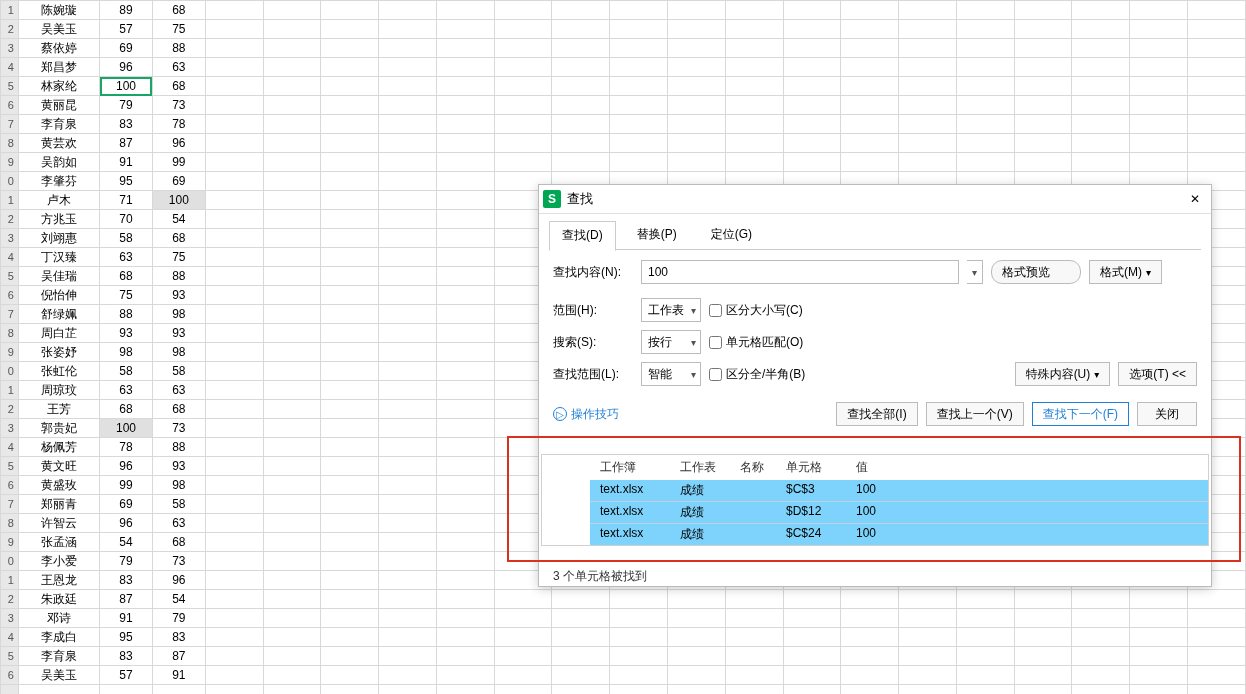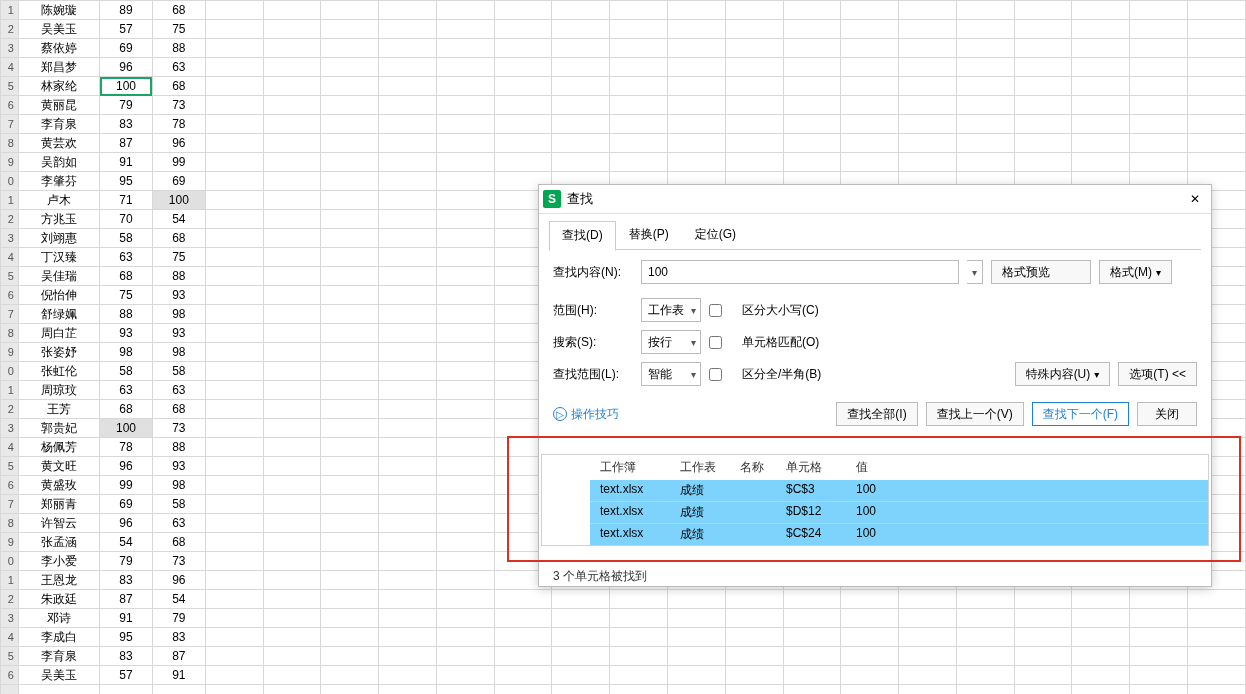--- a/index.html
+++ b/index.html
@@ -61,21 +61,21 @@
     border-bottom: 1px solid #e0e0e0;
   }
   .dialog-title { display:flex; align-items:center; gap:6px; font-size:13px; }
   .title-icon {
     width: 18px; height: 18px; background:#00a651; color:#fff; display:flex;
     align-items:center; justify-content:center; font-weight:bold; border-radius:2px;
     font-size:12px;
   }
   .close-btn { width:20px; height:20px; display:flex; align-items:center; justify-content:center; cursor:pointer; }
 
-  .tabs { display:flex; padding: 6px 10px 0 10px; gap:0; }
+  .tabs { display:flex; padding: 6px 10px 0 10px; gap:8px; }
   .tab {
     padding: 5px 12px 6px;
     border: 1px solid transparent;
     cursor:pointer;
     font-size:12px;
   }
   .tab.active {
     border: 1px solid #ccc;
     border-bottom: 1px solid #fff;
     position:relative; top:1px; background:#fff;
@@ -96,21 +96,21 @@
   .btn {
     height: 24px; padding: 0 10px; border:1px solid #bbb; background:#f8f8f8;
     cursor:pointer; font-size:12px; display:inline-flex; align-items:center; gap:4px;
   }
   .btn.primary-outline { border:1px solid #1e7fd6; color:#1e7fd6; background:#fff; }
   .sel {
     width:60px; height:24px; border:1px solid #bbb; background:#fff; display:flex;
     align-items:center; justify-content:space-between; padding:0 4px 0 6px; font-size:12px;
   }
   .sel .chev { font-size:10px; color:#555; }
-  .cb { display:flex; align-items:center; gap:20px; }
+  .cb { display:flex; align-items:center; gap:4px; }
   .cb input { margin:0; }
 
   .action-row {
     display:flex; justify-content:flex-end; gap:8px; align-items:center;
     padding: 2px 14px 10px 14px;
   }
   .tips-link { color:#1e7fd6; text-decoration:none; display:flex; align-items:center; gap:4px; margin-right:auto; }
   .tips-icon {
     width:14px; height:14px; border:1px solid #1e7fd6; border-radius:50%;
     display:flex; align-items:center; justify-content:center; font-size:10px; color:#1e7fd6;
@@ -133,21 +133,21 @@
   .rcol-val { width:50px; }
   .rcol-fm { flex:1; }
   .results-row {
     display:flex; padding: 2px 10px; background:#7dd3fc; font-size:12px;
     border-top:1px solid #c0d2e2;
   }
   .results-row:first-of-type { border-top:none; }
   .results-box { border:1px solid #d0d0d0; margin-top:2px;padding-left:48px; }
   .status-line { padding: 6px 14px 8px 14px; height:24px; color:#333; font-size:12px; }
   .mid-right { margin-left:auto; display:flex; gap:8px; }
-  .format-preview { width:100px; text-align:left; }
+  .format-preview { width:90px; text-align:left;border-radius:11px; }
 </style>
 </head>
 <body>
 
 <table class="sheet">
   <tbody id="sheet-body">
       <tr>
         <th class="rownum">1</th>
         <td class="col-a">陈婉璇</td>
         <td class="col-b">89</td>

